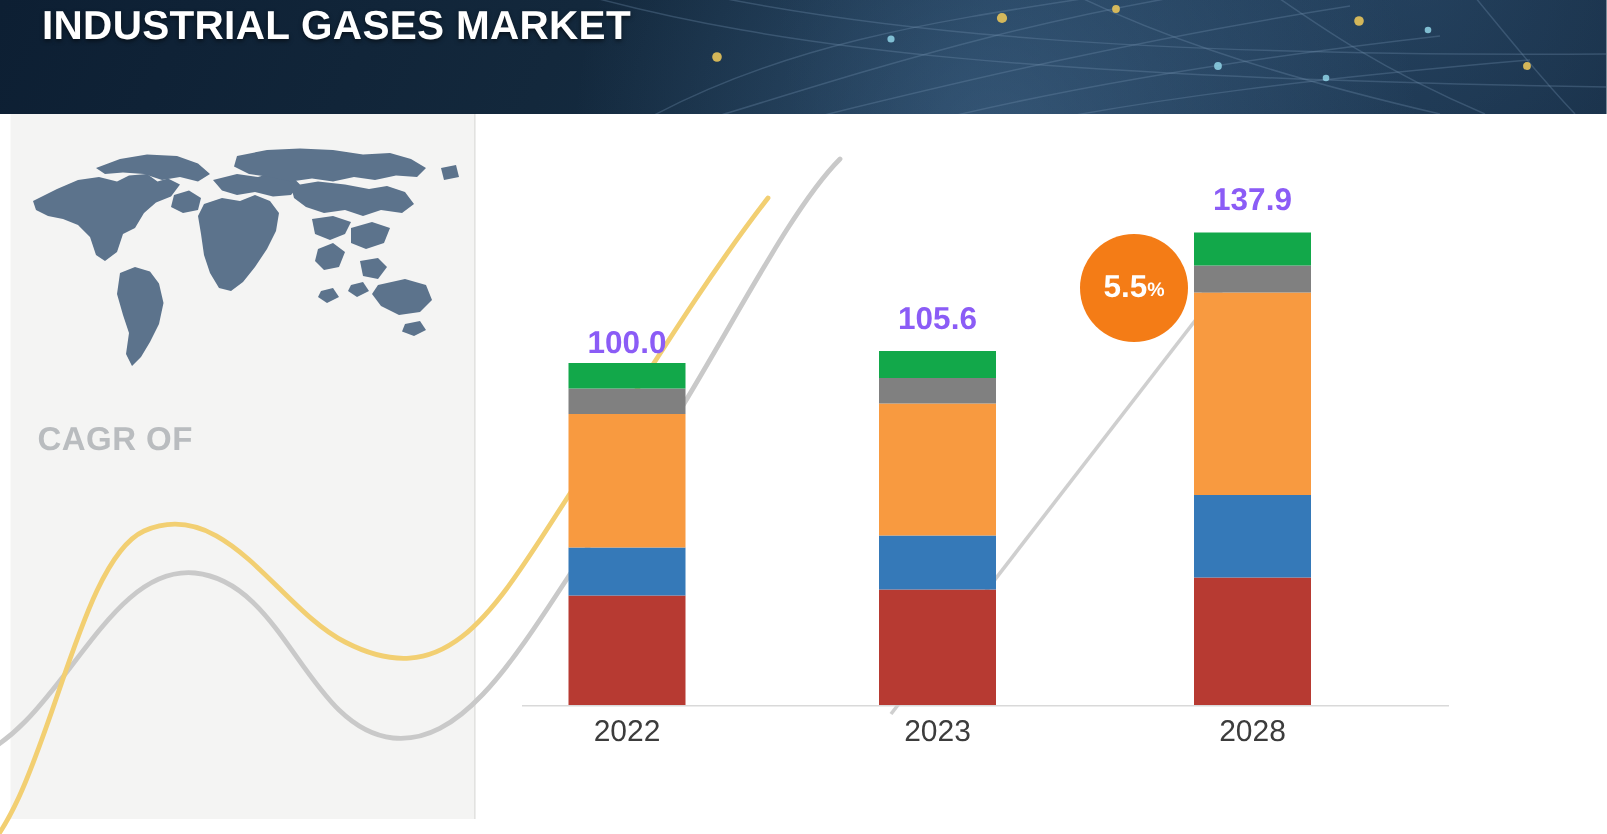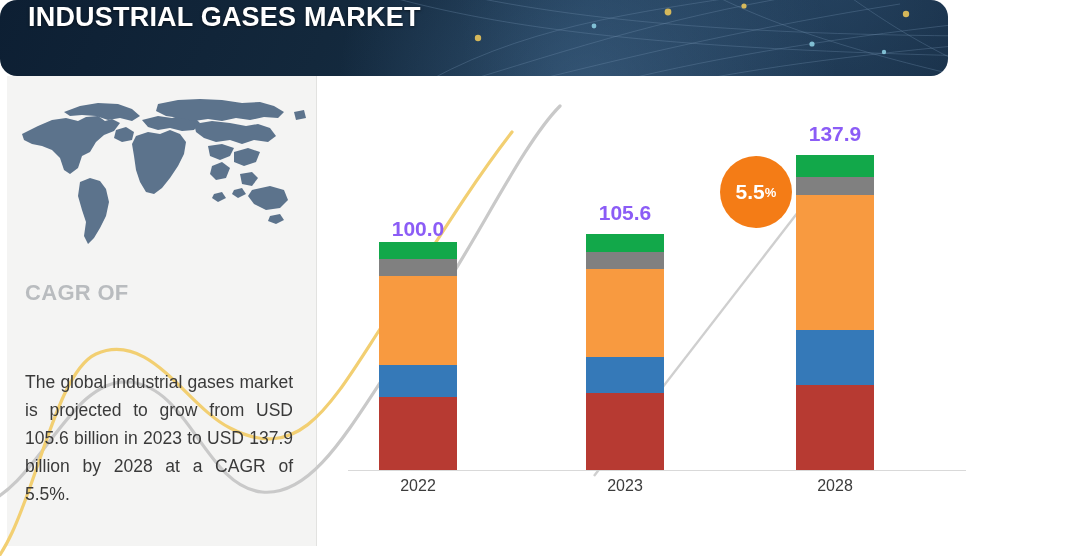--- a/index.html
+++ b/index.html
@@ -4,27 +4,26 @@
 <style>
   html,body{margin:0;padding:0;}
   body{
     width:1071px;height:556px;overflow:hidden;
     background:#ffffff;
     font-family:"Liberation Sans",sans-serif;
     position:relative;
   }
   
   #header{
-    position:absolute;left:0;top:0;width:948px;height:76px;
+    position:absolute;left:0;top:0;width:1071px;height:76px;
     background:
       radial-gradient(circle at 62% 120%, rgba(90,130,170,.40) 0%, rgba(90,130,170,0) 42%),
       radial-gradient(circle at 88% -20%, rgba(70,110,150,.35) 0%, rgba(70,110,150,0) 45%),
       linear-gradient(115deg,#0d1f33 0%,#13283c 35%,#16314a 60%,#0f2338 100%);
     overflow:hidden;
-    border-radius:17px;
   }
   #header .netsvg{position:absolute;left:0;top:0;}
   #header .htxt{position:relative;z-index:3;padding:2px 0 0 28px;}
   #h-title{
     font-size:27px;font-weight:bold;color:#ffffff;letter-spacing:.2px;
     line-height:30px;white-space:nowrap;
     text-shadow:0 1px 3px rgba(0,0,0,.55);
   }
   #h-sub{
     font-size:18px;font-weight:bold;color:#dfe6ee;letter-spacing:.1px;
@@ -57,21 +56,21 @@
   
   #chart{position:absolute;left:316px;top:0;width:755px;height:480px;}
   .axisline{position:absolute;left:32px;top:394px;width:618px;height:1px;background:#d9d9d9;}
   .bar{position:absolute;width:78px;}
   .seg{position:absolute;left:0;width:78px;}
   .vlabel{
     position:absolute;font-size:21px;font-weight:bold;color:#8b5cf6;
     text-align:center;width:140px;
   }
   .xlabel{
-    position:absolute;top:401px;font-size:16px;color:#3c3c3c;
+    position:absolute;top:401px;font-size:20px;color:#3c3c3c;
     text-align:center;width:140px;
   }
   
   #bubble{
     position:absolute;left:404px;top:80px;width:72px;height:72px;border-radius:50%;
     background:#f47c16;color:#fff;
     display:flex;align-items:center;justify-content:center;
     font-size:21px;font-weight:bold;z-index:5;
   }
   #bubble .pct{font-size:13px;font-weight:bold;}
@@ -139,21 +138,20 @@
       <path d="M206,104 L214,102 L218,108 L210,112 L204,108 Z"></path>
     </g>
   </svg>
 
   <svg id="curves" viewBox="0 0 1071 480">
     <path d="M-20,430 C40,410 70,300 130,306 C190,312 205,410 262,416 C320,422 360,330 420,248 C470,180 520,70 560,30" fill="none" stroke="#c9c9c9" stroke-width="3.2" stroke-linecap="round"></path>
     <path d="M-20,500 C30,470 48,300 96,278 C150,254 186,330 230,352 C300,388 330,330 382,250 C430,176 470,110 512,56" fill="none" stroke="#f2cf72" stroke-width="3.2" stroke-linecap="round"></path>
   </svg>
 
   <div id="cagr-of">CAGR OF</div>
-  <div id="panel-desc">The global industrial gases market is projected to grow from USD 105.6 billion in 2023 to USD 137.9 billion by 2028 at a CAGR of 5.5%.</div>
 
   <div id="chart">
     <div class="axisline"></div>
 
     <svg id="arrow" viewBox="0 0 755 480">
       <path d="M278,400 L496,118" fill="none" stroke="#cfcfcf" stroke-width="2.4"></path>
       <path d="M503,110 L484,118 L495,128 Z" fill="#cfcfcf"></path>
     </svg>
 
     <div id="bubble">

